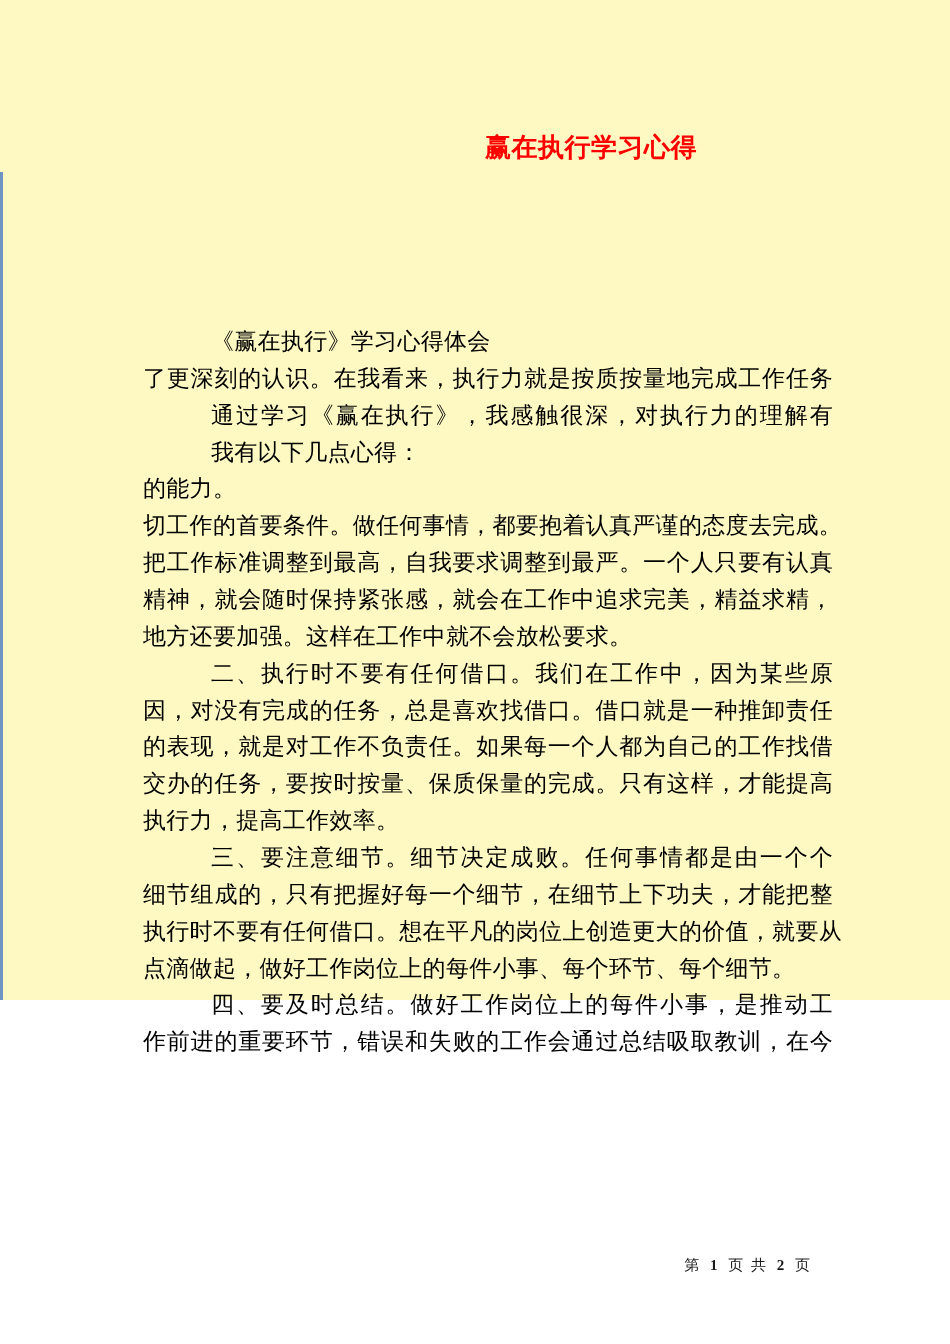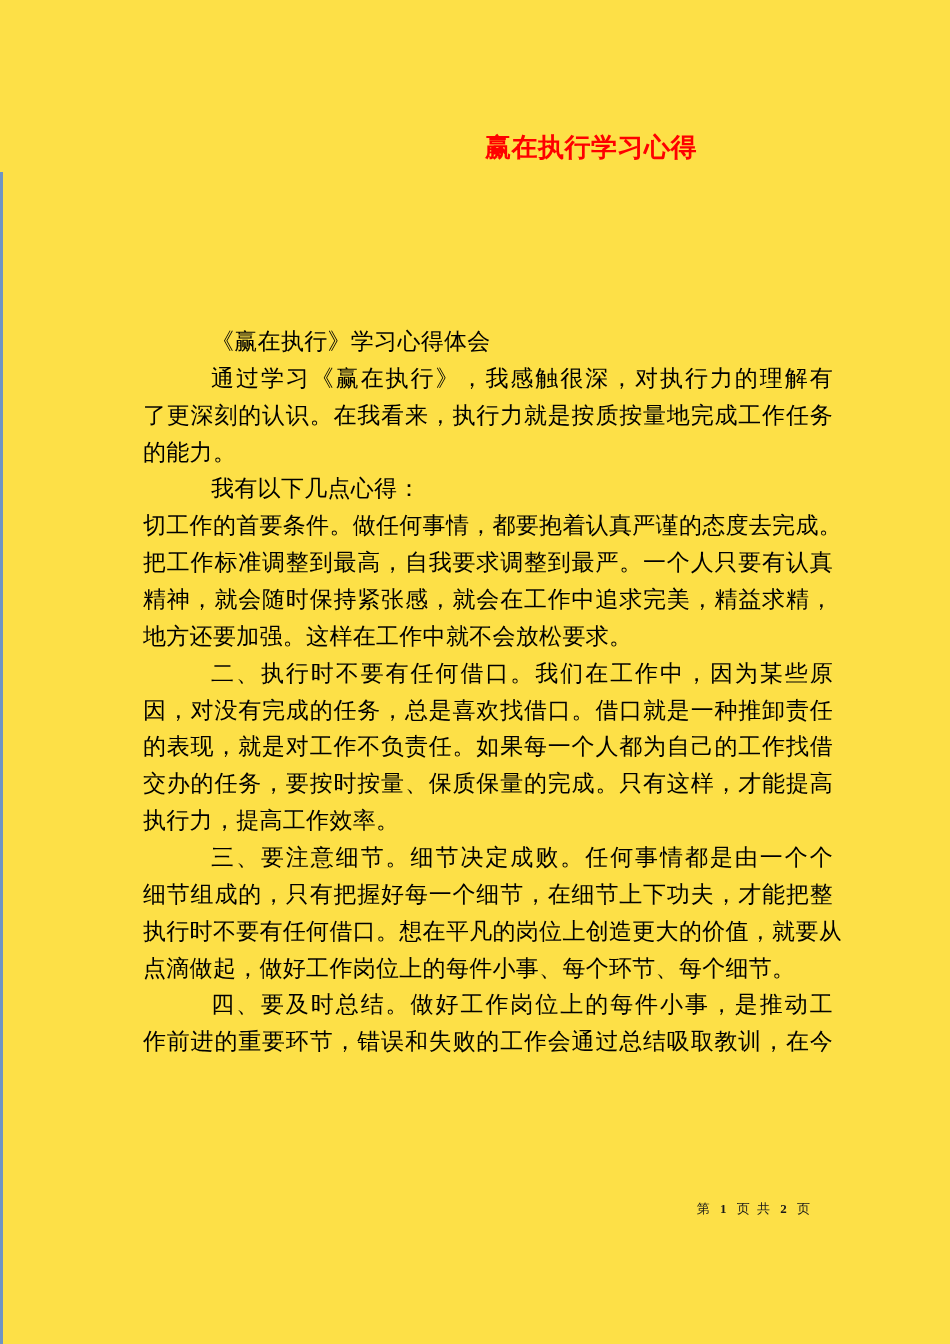--- a/index.html
+++ b/index.html
@@ -5,22 +5,22 @@
   html, body { margin: 0; padding: 0; }
   body {
     width: 950px; height: 1344px;
     background: #ffffff;
     position: relative;
     overflow: hidden;
     font-family: "Liberation Serif", "DejaVu Serif", serif;
   }
   .page {
     position: absolute; left: 0; top: 0;
-    width: 950px; height: 1344px;
-    background: #fde047;
+    width: 950px; height: 1000px;
+    background: #fef9c3;
   }
   .left-stripe {
     position: absolute;
     left: 0; top: 172px; bottom: 0;
     width: 3px;
   }
   .doc-title {
     position: absolute;
     left: 591px; top: 130px;
     transform: translateX(-50%);
@@ -44,45 +44,45 @@
     white-space: nowrap;
     text-align: left;
   }
   .line.fill {
     text-align: justify;
     text-align-last: justify;
   }
   .line.indent { padding-left: 68px; }
   .page-footer {
     position: absolute;
-    top: 1200px; right: 138px;
-    font-size: 13px;
+    top: 1256px; right: 138px;
+    font-size: 15px;
     color: #1a1a1a;
     letter-spacing: 1px;
     white-space: nowrap;
     margin-left: 46px;
   }
   .page-footer .num { font-weight: bold; margin: 0 4px; }
   .page-footer .w { margin: 0 1px; }
 </style>
 </head>
 <body>
 
 <div class="page">
 
   <div class="left-stripe" style="background: rgb(111, 148, 196);"></div>
 
   <div class="doc-title" style="color: rgb(254, 0, 0);">赢在执行学习心得</div>
 
   <div class="body-block" id="body-block">
       <div class="line indent">《赢在执行》学习心得体会</div>
+      <div class="line fill">了更深刻的认识。在我看来，执行力就是按质按量地完成工作任务</div>
       <div class="line indent fill">通过学习《赢在执行》，我感触很深，对执行力的理解有</div>
-      <div class="line fill">了更深刻的认识。在我看来，执行力就是按质按量地完成工作任务</div>
+      <div class="line indent">我有以下几点心得：</div>
       <div class="line">的能力。</div>
-      <div class="line indent">我有以下几点心得：</div>
       <div class="line fill">切工作的首要条件。做任何事情，都要抱着认真严谨的态度去完成。</div>
       <div class="line fill">把工作标准调整到最高，自我要求调整到最严。一个人只要有认真</div>
       <div class="line fill">精神，就会随时保持紧张感，就会在工作中追求完美，精益求精，</div>
       <div class="line">地方还要加强。这样在工作中就不会放松要求。</div>
       <div class="line indent fill">二、执行时不要有任何借口。我们在工作中，因为某些原</div>
       <div class="line fill">因，对没有完成的任务，总是喜欢找借口。借口就是一种推卸责任</div>
       <div class="line fill">的表现，就是对工作不负责任。如果每一个人都为自己的工作找借</div>
       <div class="line fill">交办的任务，要按时按量、保质保量的完成。只有这样，才能提高</div>
       <div class="line">执行力，提高工作效率。</div>
       <div class="line indent fill">三、要注意细节。细节决定成败。任何事情都是由一个个</div>

